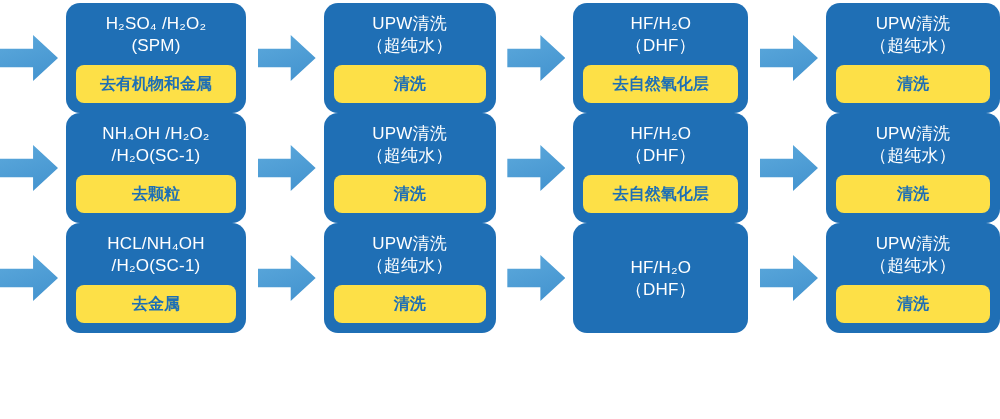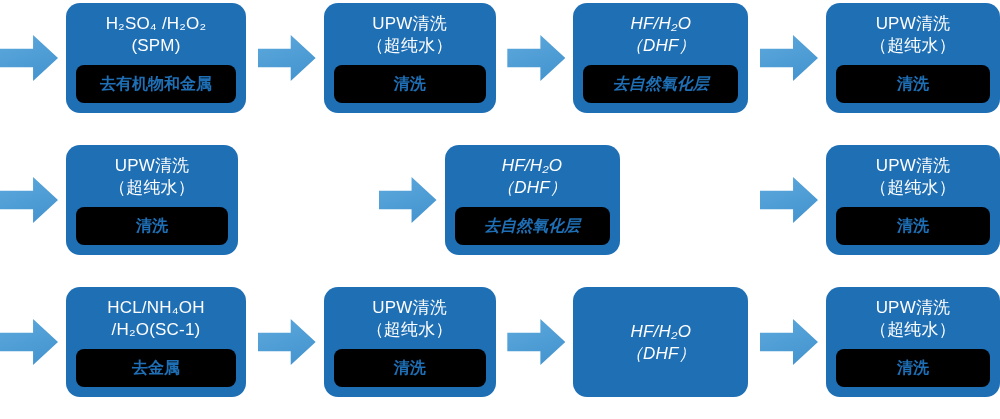--- a/index.html
+++ b/index.html
@@ -18,21 +18,20 @@
     font-family: "Liberation Sans", "DejaVu Sans", sans-serif;
     overflow: hidden;
   }
   .canvas {
     width: 1000px;
     height: 307px;
     padding: 3px 0;
     display: flex;
     flex-direction: column;
     justify-content: space-between;
-    gap: 32px;
   }
   .flow-row {
     display: flex;
     justify-content: space-between;
     align-items: center;
     height: 110px;
   }
   .group {
     display: flex;
     align-items: center;
@@ -49,41 +48,41 @@
   .step {
     height: 110px;
     background: var(--box-blue);
     border-radius: 14px;
     display: flex;
     flex-direction: column;
     color: #fff;
   }
   .w1 { width: 180px; }
   .w2 { width: 172px; }
-  .w3 { width: 175px; font-style: italic; }
+  .w3 { width: 175px; }
   .w4 { width: 174px; }
   .title {
     flex: 1;
     display: flex;
     flex-direction: column;
     justify-content: center;
     align-items: center;
     text-align: center;
     font-size: 17px;
     font-weight: 500;
     line-height: 1.32;
     letter-spacing: 0.2px;
     padding: 2px 4px 0;
     white-space: nowrap;
   }
   .action {
     flex: none;
     height: 38px;
     margin: 0 10px 10px;
-    background: #000000;
+    background: #fde047;
     border-radius: 8px;
     display: flex;
     align-items: center;
     justify-content: center;
     color: var(--action-text-blue);
     font-weight: bold;
     font-size: 16px;
     white-space: nowrap;
   }
 </style>
@@ -131,20 +130,30 @@
           <div>（超纯水）</div>
         </div>
         <div class="action">清洗</div>
       </div>
     </div>
   </div>
 
   <div class="flow-row">
     <div class="group">
       <div class="arrow"></div>
+      <div class="step w1">
+        <div class="title">
+          <div>NH₄OH /H₂O₂</div>
+          <div>/H₂O(SC-1)</div>
+        </div>
+        <div class="action">去颗粒</div>
+      </div>
+    </div>
+    <div class="group">
+      <div class="arrow"></div>
       <div class="step w2">
         <div class="title">
           <div>UPW清洗</div>
           <div>（超纯水）</div>
         </div>
         <div class="action">清洗</div>
       </div>
     </div>
     <div class="group">
       <div class="arrow"></div>

